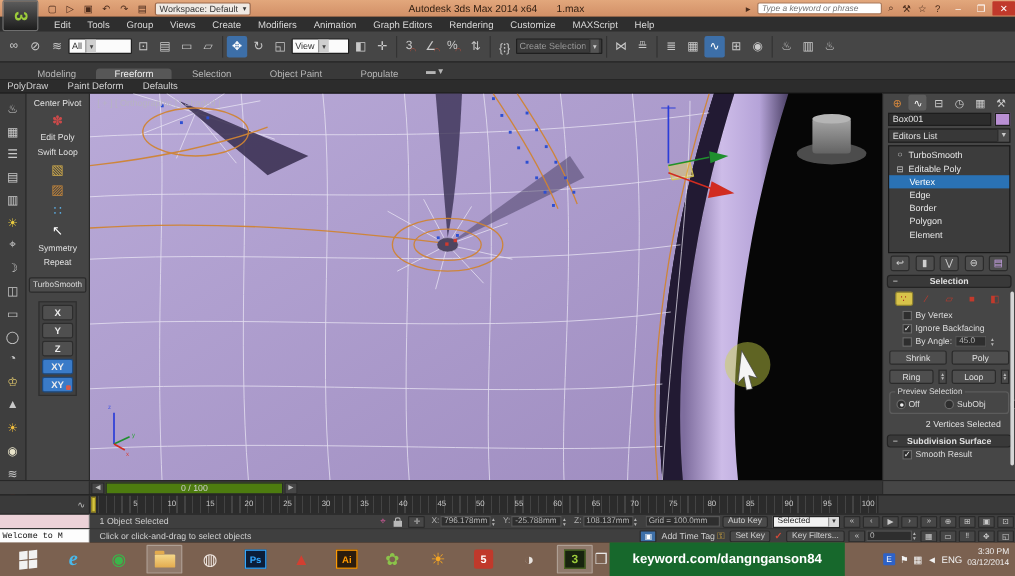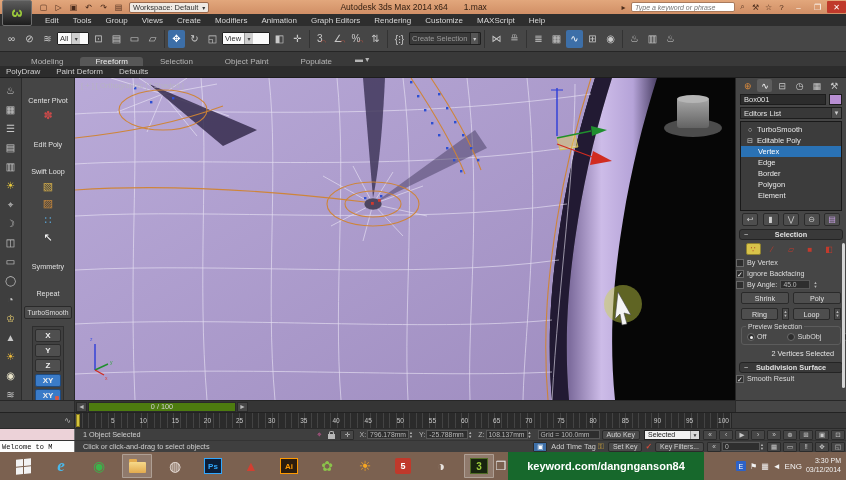--- a/index.html
+++ b/index.html
@@ -46,21 +46,21 @@
   #leftstrip{left:0;top:78px;width:22px;height:350px;background:#3e3e3e;border-right:1px solid #2b2b2b;display:flex;flex-direction:column;align-items:center;padding-top:3px;gap:0}
   #leftstrip .sico{height:19px;font-size:10px;color:#c9c9c9;display:flex;align-items:center;justify-content:center}
   #leftstrip .sico:nth-child(6){color:#e7c93f}
   #leftstrip .sico:nth-child(13){color:#d8c06a}
   #leftstrip .sico:nth-child(15){color:#eebb3d}
   #leftstrip .sico:nth-child(16){color:#e8e3c9}
   #leftstrip .sico:nth-child(18){color:#c43b2c}
 
   
   #leftpanel{left:22px;top:78px;width:53px;height:322px;background:#454545;border-right:1px solid #292929;display:flex;flex-direction:column;align-items:center;color:#ddd}
-  .lp-btn{font-size:7.2px;color:#e0e0e0;margin-top:18px;white-space:nowrap}
+  .lp-btn{font-size:7.2px;color:#e0e0e0;margin-top:3px;white-space:nowrap}
   .lp-ico{font-size:11px;margin-top:4px}
   .lp-box{margin-top:8px;background:#4c4c4c;border:1px solid #2a2a2a;border-radius:2px;padding:2px 3px;font-size:6.8px}
   #axispanel{margin-top:7px;background:#404040;border:1px solid #2e2e2e;padding:2px;display:flex;flex-direction:column;gap:2px;align-items:center}
   .axis{width:26px;height:13px;background:#4f4f4f;border:1px solid #2d2d2d;border-radius:2px;color:#ededed;font-weight:bold;font-size:8px;display:flex;align-items:center;justify-content:center;position:relative}
   .axis.blue{background:#3a7bc8;border-color:#1d4a80}
   .axis .lk{position:absolute;right:1px;bottom:1px;width:4px;height:4px;background:#d65a4a;border-radius:1px}
 
   
   #viewport{left:75px;top:78px;width:660px;height:322px;background:#050505}
   #vplabel{position:absolute;left:6px;top:3px;font-size:7.5px;color:#b7b3c2;z-index:5;white-space:pre}
@@ -82,21 +82,21 @@
   .srow.sel{background:#2a72b5;color:#fff}
   .srow .mini{font-size:7px;color:#cfcfcf;width:8px;text-align:center}
   #cp-stackbtns{display:flex;justify-content:space-between;padding:2px 6px 1px}
   .sbtn{width:16px;height:13px;background:#4e4e4e;border:1px solid #2b2b2b;border-radius:2px;color:#cfcfcf;font-size:8px;display:flex;align-items:center;justify-content:center}
   .sbtn:last-child{color:#c9a2e8}
   .rollout-hdr{margin:2px 3px 0;background:#393939;border:1px solid #242424;border-radius:3px;height:11px;font-size:7.3px;color:#e0e0e0;font-weight:bold;display:flex;align-items:center;justify-content:center;position:relative}
   .rollout-hdr .minus{position:absolute;left:4px;font-weight:normal}
   #sel-icons{display:flex;gap:4px;justify-content:center;padding:3px 0 2px}
   .si{width:15px;height:12px;border-radius:2px;color:#c23a2c;font-size:8px;display:flex;align-items:center;justify-content:center}
   .si.active{background:#d8c34a;color:#a8281e;border:1px solid #8f8230}
-  .chk{display:flex;align-items:center;gap:3px;padding:1px 0;font-size:7.2px;color:#dcdcdc;white-space:nowrap}
+  .chk{display:flex;align-items:center;gap:3px;padding:1px 16px;font-size:7.2px;color:#dcdcdc;white-space:nowrap}
   .box{width:8px;height:8px;background:#2e2e2e;border:1px solid #6a6a6a;color:#efefef;font-size:7px;line-height:7px;text-align:center;flex:none}
   .val{background:#2e2e2e;border:1px solid #565656;height:9px;font-size:6.8px;color:#b8b8b8;padding:0 2px;display:flex;align-items:center}
   .spn{width:6px;height:9px;display:flex;flex-direction:column;justify-content:center;color:#b5b5b5;font-size:4px;line-height:4px}
   .spn::before{content:"▲"} .spn::after{content:"▼"}
   .btnrow{display:flex;gap:4px;padding:2px 5px;align-items:flex-end}
   .pbtn{flex:1;height:12px;background:#4e4e4e;border:1px solid #2a2a2a;border-radius:2px;color:#e0e0e0;font-size:7.2px;display:flex;align-items:center;justify-content:center}
   .spinbtn{width:7px;height:12px;background:#4a4a4a;border:1px solid #2a2a2a;color:#bbb;font-size:4px;line-height:4px;display:flex;flex-direction:column;align-items:center;justify-content:center}
   .spinbtn::before{content:"▲"} .spinbtn::after{content:"▼"}
   #preview-group{margin:4px 5px 0;border:1px solid #5c5c5c;border-radius:3px;padding:5px 3px 3px;position:relative}
   #preview-legend{position:absolute;top:-4px;left:4px;background:#464646;padding:0 2px;font-size:6.8px;color:#dcdcdc}
@@ -216,21 +216,21 @@
     <span class="menu-item">Rendering</span>
     <span class="menu-item">Customize</span>
     <span class="menu-item">MAXScript</span>
     <span class="menu-item">Help</span>
   </div>
 
 <div id="maintoolbar" class="abs">
   <span class="ti">∞</span>
   <span class="ti">⊘</span>
   <span class="ti">≋</span>
-  <span class="tdrop" style="width:32px">
+  <span class="tdrop" style="width:53px">
       <span>All</span>
       <span class="da">▾</span>
     </span>
   <span class="ti">⊡</span>
   <span class="ti">▤</span>
   <span class="ti">▭</span>
   <span class="ti">▱</span>
   <span class="tsep"></span>
   <span class="ti on">✥</span>
   <span class="ti">↻</span>

